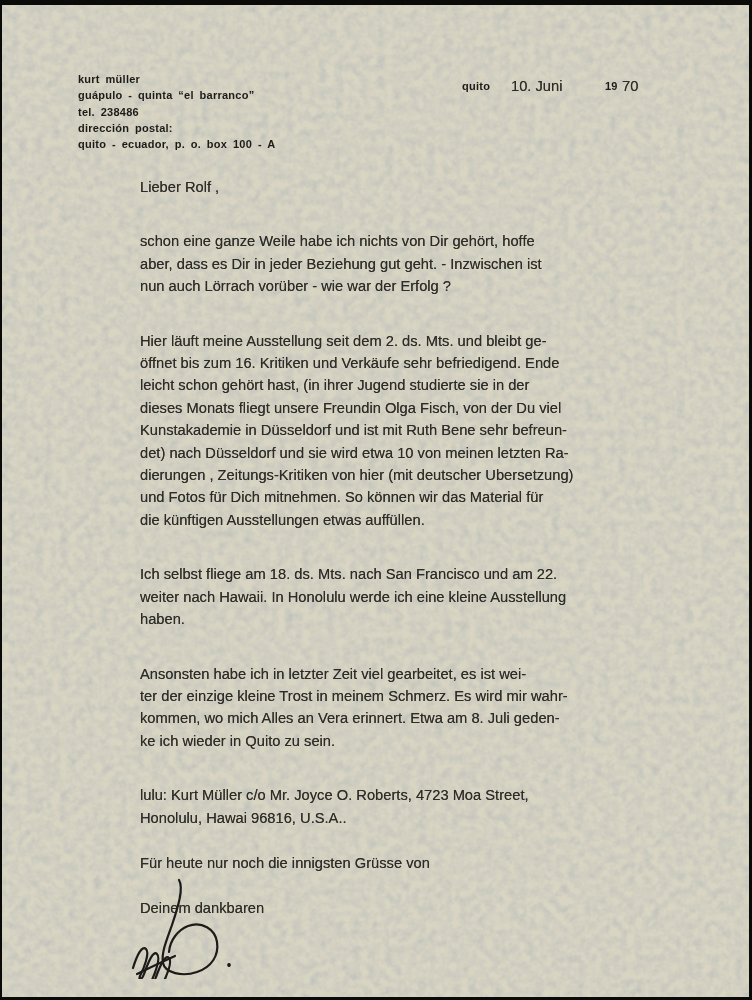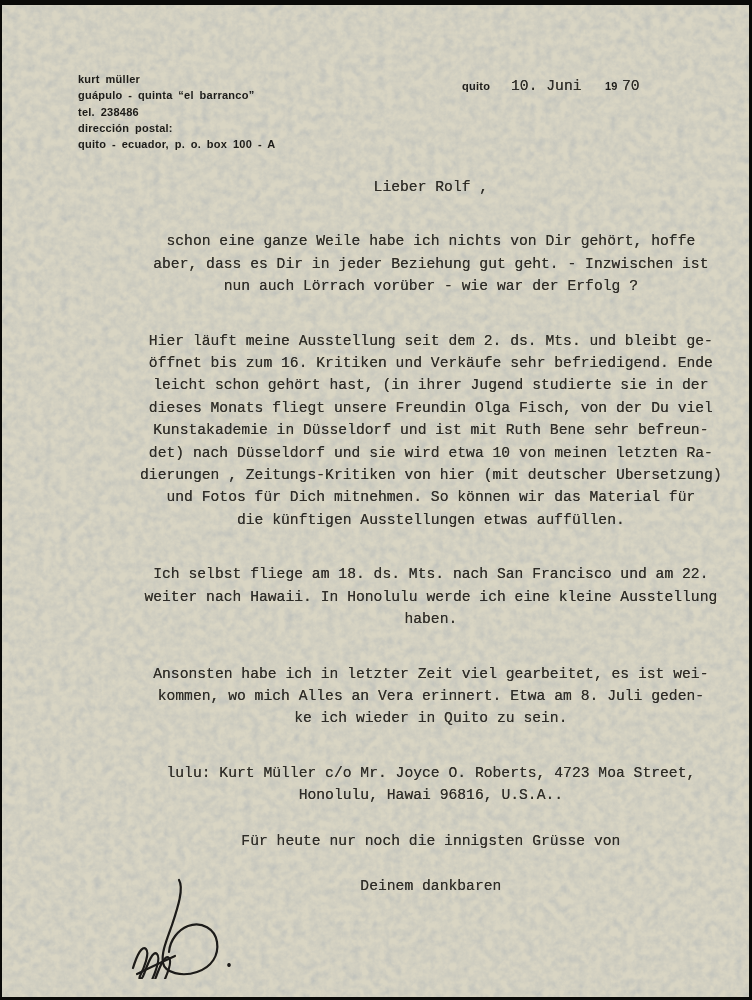--- a/index.html
+++ b/index.html
@@ -20,25 +20,25 @@
   
   .print{
     font-family:"Liberation Sans",sans-serif;
     font-weight:bold;color:#1c1b18;
     font-size:11px;letter-spacing:.25px;word-spacing:2.5px;
   }
   .letterhead{position:absolute;left:61px;top:66px;line-height:16.3px;}
 
   
   .typed{
-    font-family:Liberation Mono, monospace;
+    font-family:Liberation Sans, sans-serif;
     color:#2e2c27;font-size:14.7px;
     text-shadow:0 0 .6px rgba(46,44,39,.75);
   }
-  .letter-body{position:absolute;left:123px;top:171px;line-height:22.4px;text-align:center;}
+  .letter-body{position:absolute;left:123px;top:171px;line-height:22.4px;}
   .line{white-space:pre;}
   .salutation{margin-bottom:26px;}
   .para{margin-bottom:23px;margin-top:32px;}
   .closing{margin-bottom:23px;}
 
   .dl-place{position:absolute;left:445px;top:75px;}
   .dl-date{position:absolute;left:494px;top:70px;line-height:22.4px;}
   .dl-yearpre{position:absolute;left:588px;top:75px;}
   .dl-year{position:absolute;left:605px;top:70px;line-height:22.4px;}
 
@@ -92,20 +92,21 @@
             <div class="line">und Fotos für Dich mitnehmen. So können wir das Material für</div>
             <div class="line">die künftigen Ausstellungen etwas auffüllen.</div>
           </div>
           <div class="para">
             <div class="line">Ich selbst fliege am 18. ds. Mts. nach San Francisco und am 22.</div>
             <div class="line">weiter nach Hawaii. In Honolulu werde ich eine kleine Ausstellung</div>
             <div class="line">haben.</div>
           </div>
           <div class="para">
             <div class="line">Ansonsten habe ich in letzter Zeit viel gearbeitet, es ist wei-</div>
+            <div class="line">ter der einzige kleine Trost in meinem Schmerz. Es wird mir wahr-</div>
             <div class="line">kommen, wo mich Alles an Vera erinnert. Etwa am 8. Juli geden-</div>
             <div class="line">ke ich wieder in Quito zu sein.</div>
           </div>
           <div class="para">
             <div class="line">lulu: Kurt Müller c/o Mr. Joyce O. Roberts, 4723 Moa Street,</div>
             <div class="line">Honolulu, Hawai 96816, U.S.A..</div>
           </div>
         </div>
       <div class="closing line">Für heute nur noch die innigsten Grüsse von</div>
       <div class="line">Deinem dankbaren</div>

